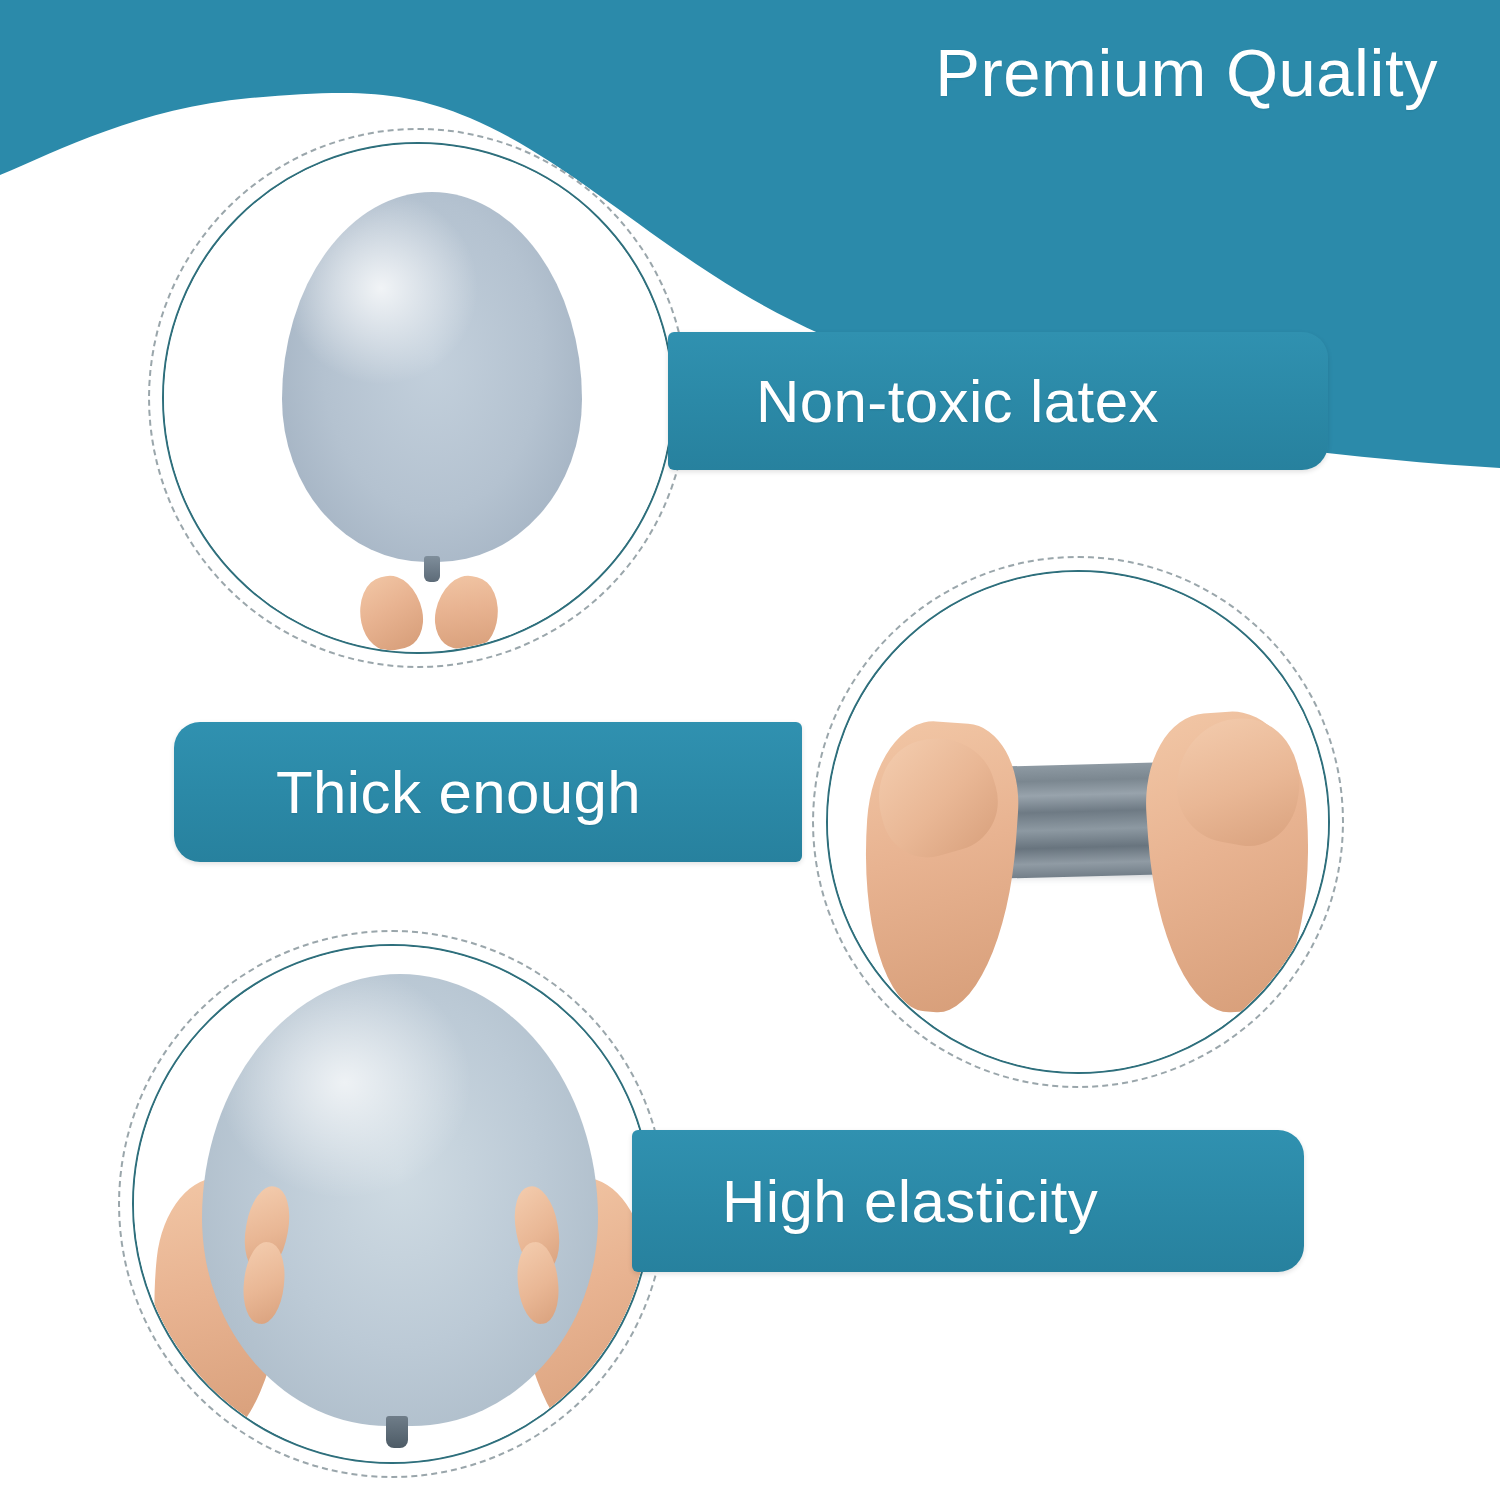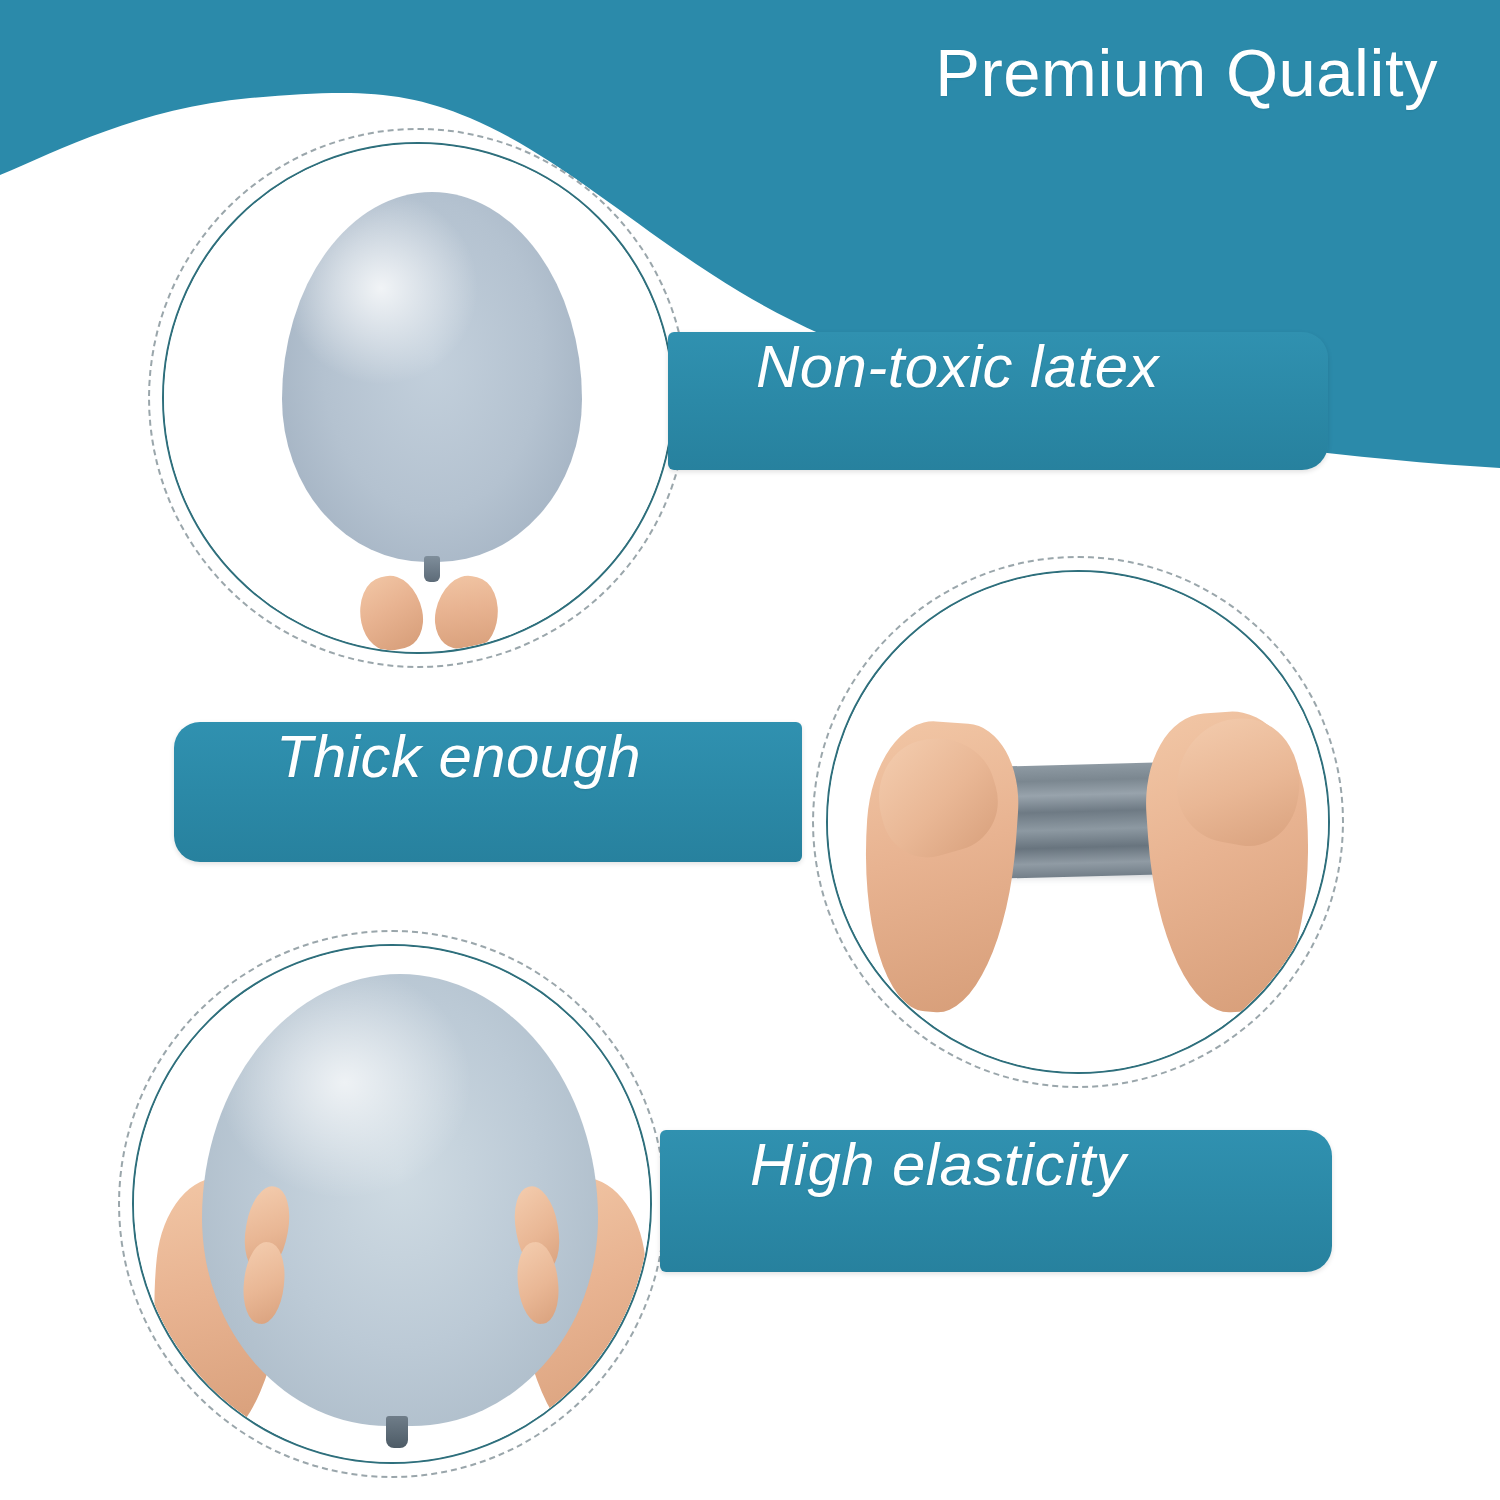--- a/index.html
+++ b/index.html
@@ -187,44 +187,43 @@
   .held-finger-l2 { left:110px; top:296px; width:40px; height:82px; transform:rotate(6deg); }
   .held-finger-r1 { left:382px; top:240px; width:42px; height:86px; transform:rotate(-10deg); }
   .held-finger-r2 { left:384px; top:296px; width:40px; height:82px; transform:rotate(-6deg); }
 
   
   .badge {
     position:absolute;
     background:linear-gradient(180deg,#3091b0 0%,#2b89a7 50%,#27819e 100%);
     color:#ffffff;
     display:flex;
-    align-items:flex-start;
+    align-items:center;
     box-shadow:0 2px 5px rgba(0,0,0,0.12);
-    font-style:italic;
   }
   .badge span {
     font-size:60px;
     font-weight:400;
     letter-spacing:0.4px;
     white-space:nowrap;
     text-shadow:0 1px 2px rgba(0,0,0,0.10);
   }
 
   #badge-latex {
     left:668px; top:332px; width:660px; height:138px;
     border-radius:6px 26px 26px 6px;
     padding-left:88px;
   }
   #badge-thick {
     left:174px; top:722px; width:628px; height:140px;
     border-radius:26px 6px 6px 26px;
     padding-left:102px;
   }
   #badge-elastic {
-    left:660px; top:1130px; width:672px; height:142px;
+    left:632px; top:1130px; width:672px; height:142px;
     border-radius:6px 26px 26px 6px;
     padding-left:90px;
   }
 </style>
 </head>
 <body>
 
 <div id="infographic">
 
   <div class="header-band">

